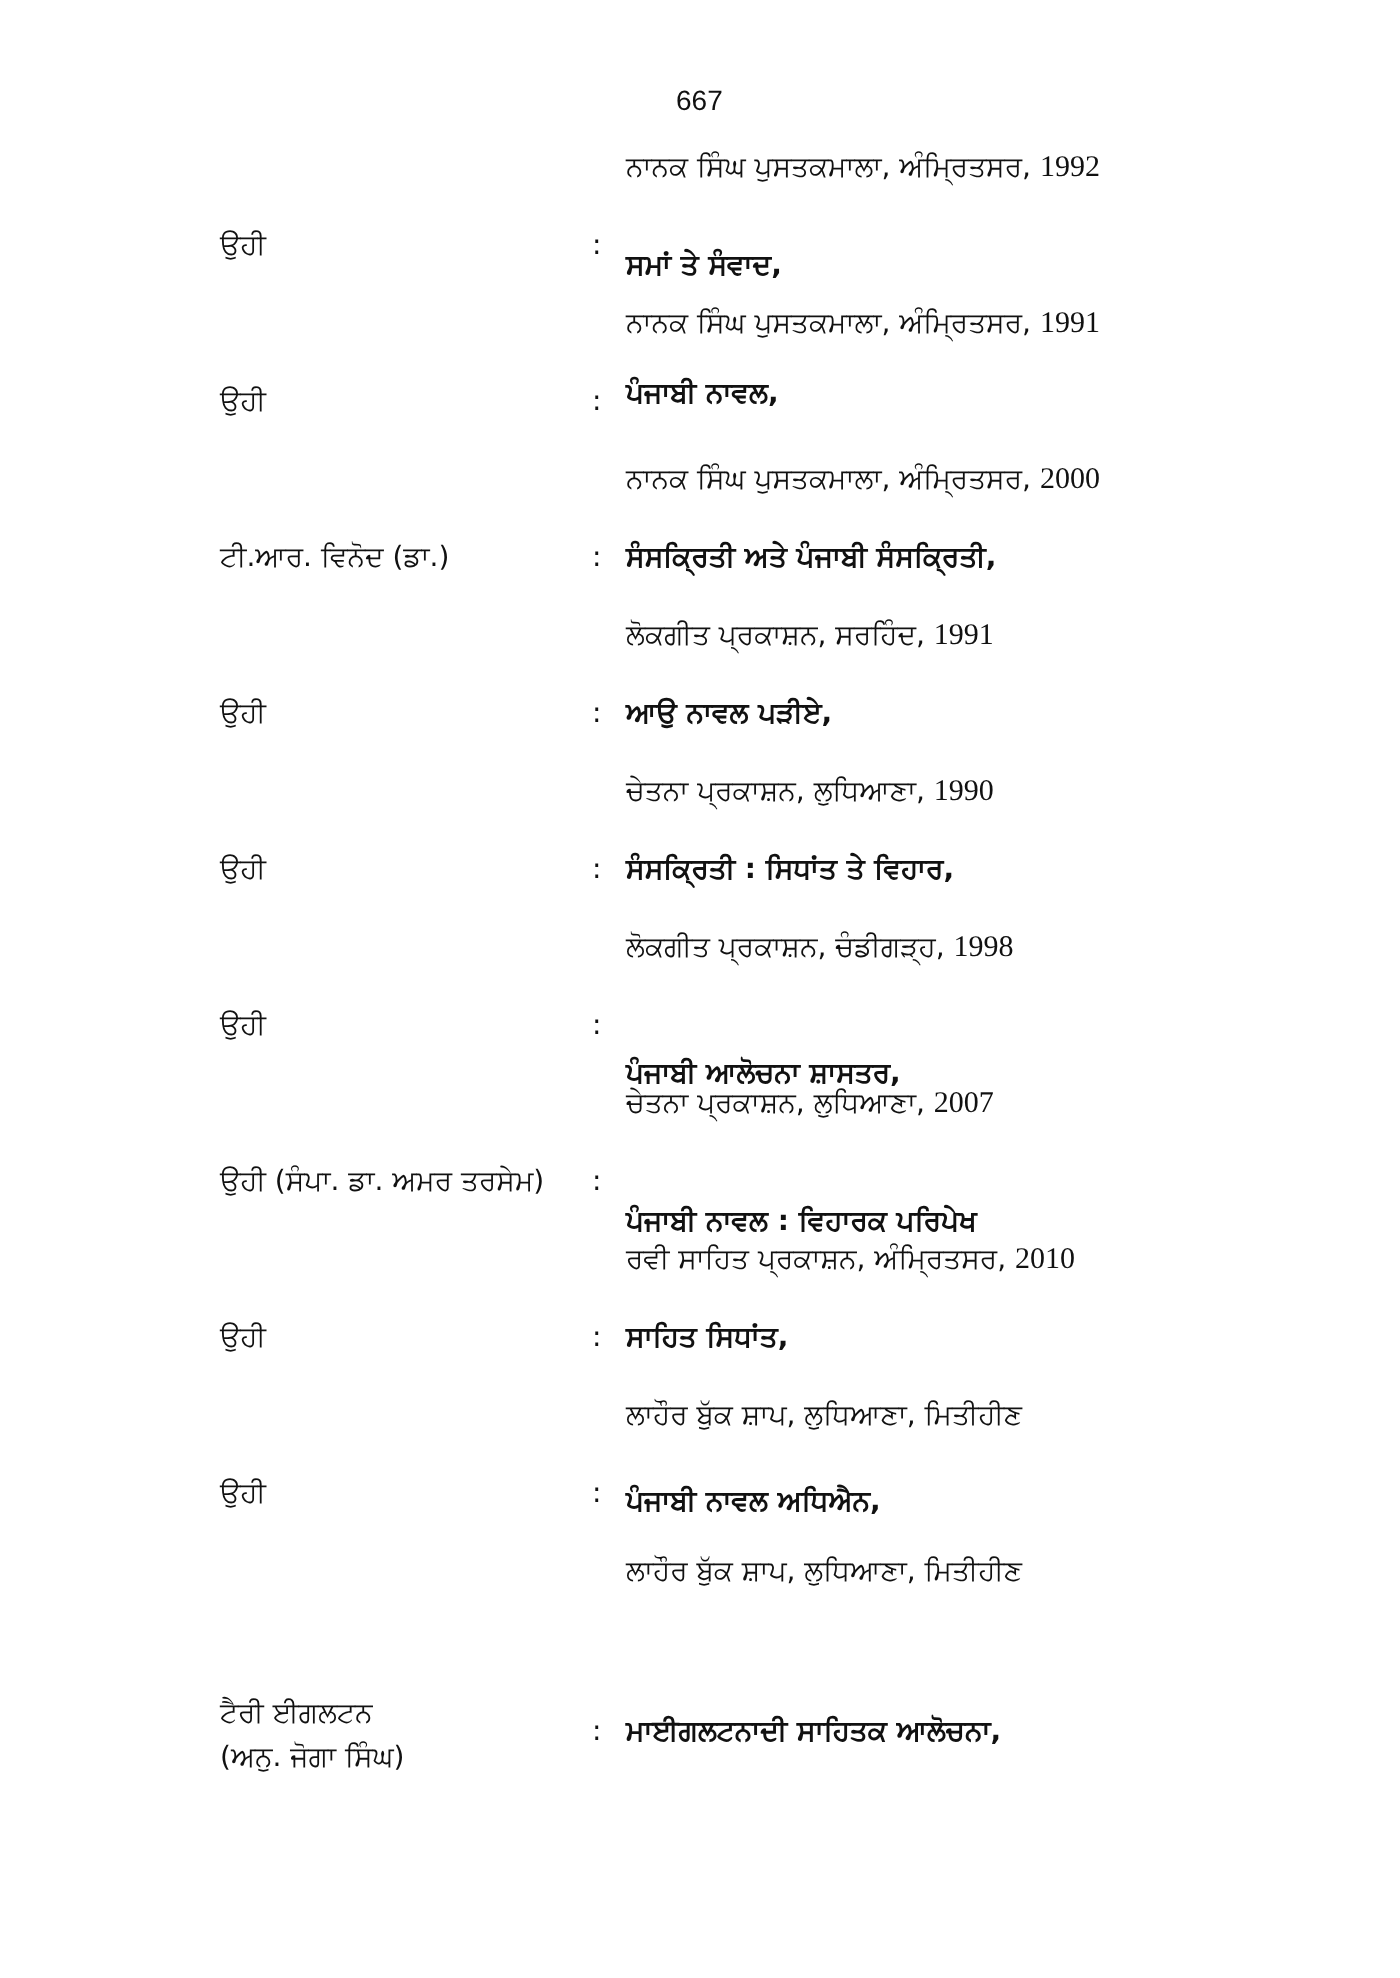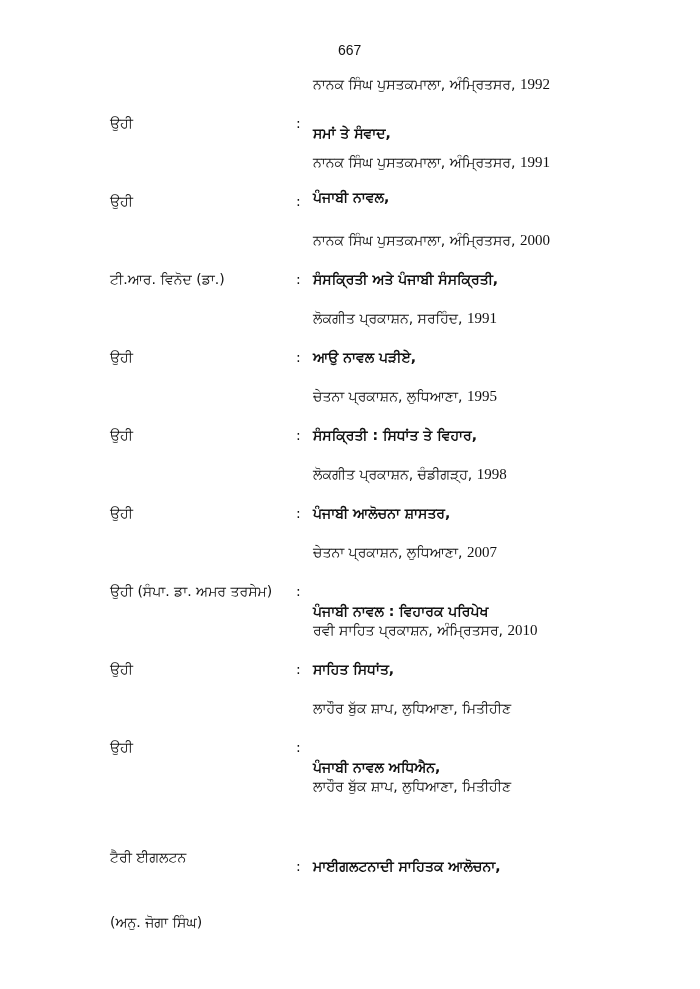--- a/index.html
+++ b/index.html
@@ -39,44 +39,44 @@
   <div class="line pub" style="top:231px"><span>ਨਾਨਕ ਸਿੰਘ ਪੁਸਤਕਮਾਲਾ, ਅੰਮ੍ਰਿਤਸਰ, </span><span class="num">2000</span></div>
 
   <div class="line author" style="top:270px">ਟੀ.ਆਰ. ਵਿਨੋਦ (ਡਾ.)</div>
   <div class="line colon" style="top:270px">:</div>
   <div class="line title" style="top:270px">ਸੰਸਕ੍ਰਿਤੀ ਅਤੇ ਪੰਜਾਬੀ ਸੰਸਕ੍ਰਿਤੀ,</div>
   <div class="line pub" style="top:309px"><span>ਲੋਕਗੀਤ ਪ੍ਰਕਾਸ਼ਨ, ਸਰਹਿੰਦ, </span><span class="num">1991</span></div>
 
   <div class="line author" style="top:348px">ਉਹੀ</div>
   <div class="line colon" style="top:348px">:</div>
   <div class="line title" style="top:348px">ਆਉ ਨਾਵਲ ਪੜੀਏ,</div>
-  <div class="line pub" style="top:387px"><span>ਚੇਤਨਾ ਪ੍ਰਕਾਸ਼ਨ, ਲੁਧਿਆਣਾ, </span><span class="num">1995</span></div>
+  <div class="line pub" style="top:387px"><span>ਚੇਤਨਾ ਪ੍ਰਕਾਸ਼ਨ, ਲੁਧਿਆਣਾ, </span><span class="num">1990</span></div>
 
   <div class="line author" style="top:426px">ਉਹੀ</div>
   <div class="line colon" style="top:426px">:</div>
   <div class="line title" style="top:426px">ਸੰਸਕ੍ਰਿਤੀ : ਸਿਧਾਂਤ ਤੇ ਵਿਹਾਰ,</div>
   <div class="line pub" style="top:465px"><span>ਲੋਕਗੀਤ ਪ੍ਰਕਾਸ਼ਨ, ਚੰਡੀਗੜ੍ਹ, </span><span class="num">1998</span></div>
 
   <div class="line author" style="top:504px">ਉਹੀ</div>
   <div class="line colon" style="top:504px">:</div>
-  <div class="line title" style="top:504px">ਪੰਜਾਬੀ ਆਲੋਚਨਾ ਸ਼ਾਸਤਰ,</div>
+  <div class="line title" style="top:528px">ਪੰਜਾਬੀ ਆਲੋਚਨਾ ਸ਼ਾਸਤਰ,</div>
   <div class="line pub" style="top:543px"><span>ਚੇਤਨਾ ਪ੍ਰਕਾਸ਼ਨ, ਲੁਧਿਆਣਾ, </span><span class="num">2007</span></div>
 
   <div class="line author" style="top:582px">ਉਹੀ (ਸੰਪਾ. ਡਾ. ਅਮਰ ਤਰਸੇਮ)</div>
   <div class="line colon" style="top:582px">:</div>
   <div class="line title" style="top:602px">ਪੰਜਾਬੀ ਨਾਵਲ : ਵਿਹਾਰਕ ਪਰਿਪੇਖ</div>
   <div class="line pub" style="top:621px"><span>ਰਵੀ ਸਾਹਿਤ ਪ੍ਰਕਾਸ਼ਨ, ਅੰਮ੍ਰਿਤਸਰ, </span><span class="num">2010</span></div>
 
   <div class="line author" style="top:660px">ਉਹੀ</div>
   <div class="line colon" style="top:660px">:</div>
   <div class="line title" style="top:660px">ਸਾਹਿਤ ਸਿਧਾਂਤ,</div>
   <div class="line pub" style="top:699px">ਲਾਹੌਰ ਬੁੱਕ ਸ਼ਾਪ, ਲੁਧਿਆਣਾ, ਮਿਤੀਹੀਣ</div>
 
   <div class="line author" style="top:738px">ਉਹੀ</div>
   <div class="line colon" style="top:738px">:</div>
-  <div class="line title" style="top:758px">ਪੰਜਾਬੀ ਨਾਵਲ ਅਧਿਐਨ,</div>
+  <div class="line title" style="top:742px">ਪੰਜਾਬੀ ਨਾਵਲ ਅਧਿਐਨ,</div>
   <div class="line pub" style="top:777px">ਲਾਹੌਰ ਬੁੱਕ ਸ਼ਾਪ, ਲੁਧਿਆਣਾ, ਮਿਤੀਹੀਣ</div>
 
   <div class="line author" style="top:848px">ਟੈਰੀ ਈਗਲਟਨ</div>
-  <div class="line author" style="top:913px">(ਅਨੁ. ਜੋਗਾ ਸਿੰਘ)</div>
+  <div class="line author" style="top:870px">(ਅਨੁ. ਜੋਗਾ ਸਿੰਘ)</div>
   <div class="line colon" style="top:857px">:</div>
   <div class="line title" style="top:857px">ਮਾਈਗਲਟਨਾਦੀ ਸਾਹਿਤਕ ਆਲੋਚਨਾ,</div>
 </div>
 
 </body></html>

